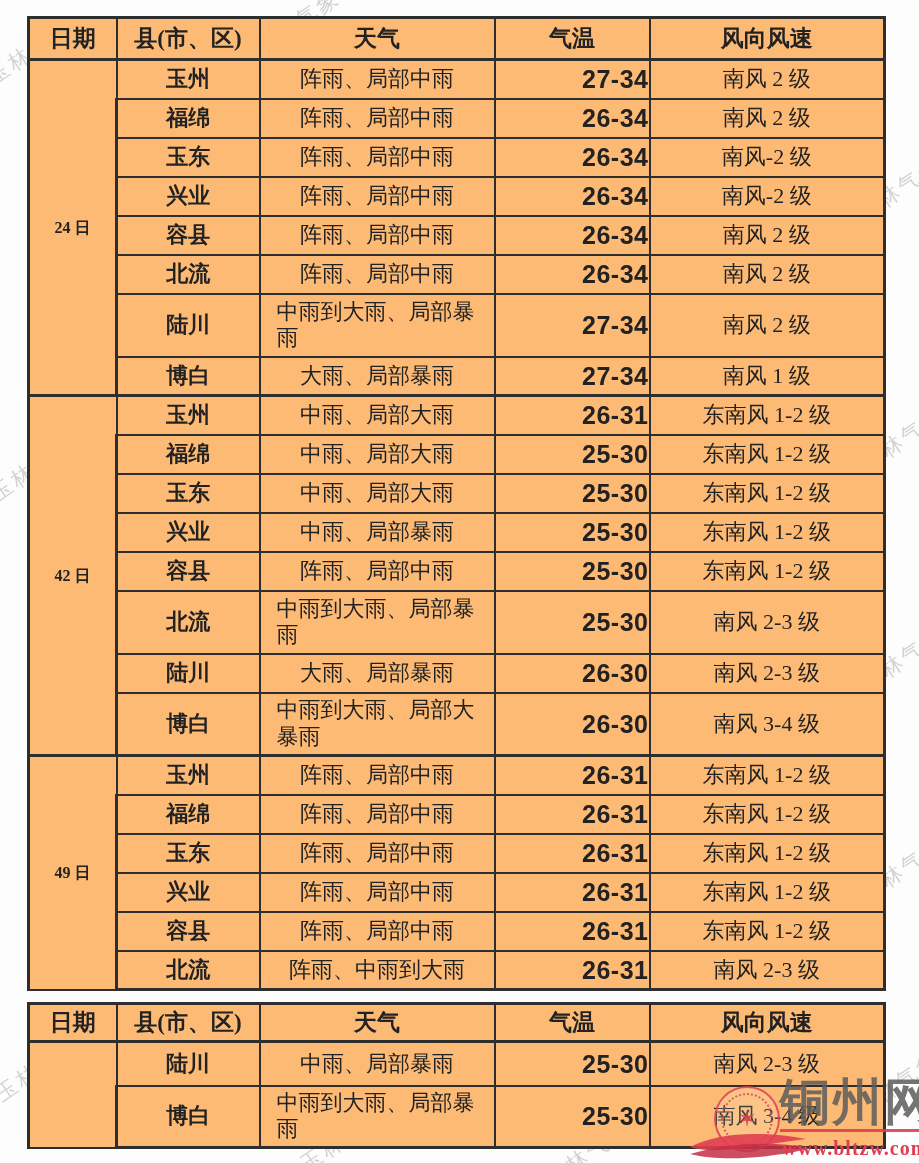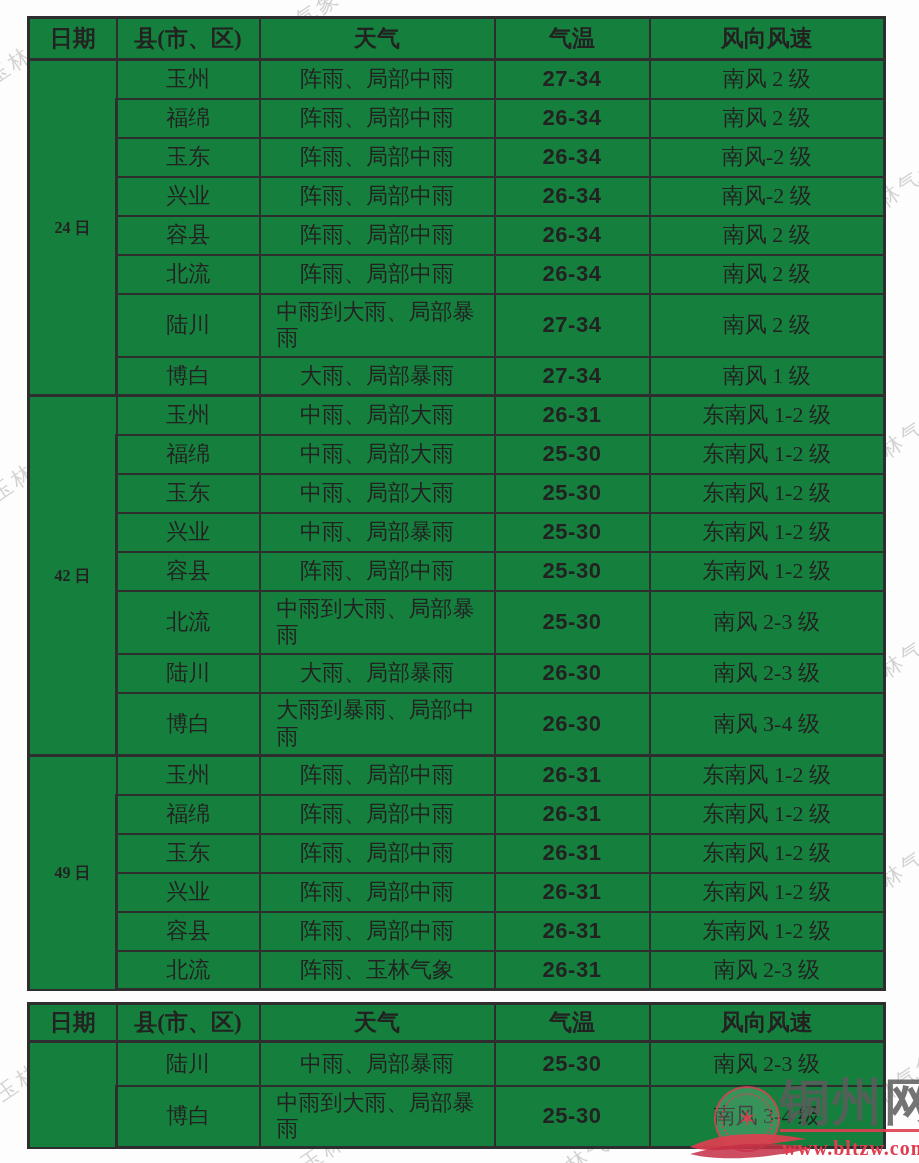--- a/index.html
+++ b/index.html
@@ -27,21 +27,21 @@
     font-family: "Liberation Serif", "DejaVu Serif", serif;
   }
 
   
   table.forecast {
     position: absolute;
     left: 27px;
     width: 856px;
     border-collapse: collapse;
     table-layout: fixed;
-    background: #15803d;
+    background: #fdba74;
     z-index: 2;
   }
   #table1 { top: 16px; }
   #table2 { top: 1002px; }
 
   .forecast th, .forecast td {
     border: 2px solid #2e2e2e;
     text-align: center;
     vertical-align: middle;
     color: #222;
@@ -59,26 +59,27 @@
   .forecast td { font-size: 22px; height: 39px; line-height: 1.2; }
   #table2 td { height: 44px; }
   tr.tall td { height: 63px; }
   #table2 tr.tall td { height: 62px; }
   tr.group-start td { border-top-width: 3px; }
   .forecast tr:last-child td { border-bottom-width: 3px; }
   .forecast th:first-child, .forecast td:first-child { border-left-width: 3px; }
   .forecast th:last-child, .forecast td:last-child { border-right-width: 3px; }
 
   td.date-cell { font-weight: bold; font-size: 16px; }
-  td.county-cell { font-weight: normal; }
+  td.county-cell { font-weight: bold; }
   td.temp-cell {
     font-family: "Liberation Sans", "DejaVu Sans", sans-serif;
     font-weight: bold;
-    font-size: 22px;
+    font-size: 25px;
     letter-spacing: 0.5px;
+    text-align: right;
   }
   tr.tall td.weather-cell { text-align: left; padding: 2px 12px 2px 16px; margin-left: 20px; }
 
   
   .site-logo {
     position: absolute;
     left: 688px;
     top: 1074px;
     width: 231px;
     height: 89px;
@@ -273,21 +274,21 @@
           <td class="wind-cell">南风 2-3 级</td>
         </tr>
         <tr>
           <td class="county-cell">陆川</td>
           <td class="weather-cell">大雨、局部暴雨</td>
           <td class="temp-cell">26-30</td>
           <td class="wind-cell">南风 2-3 级</td>
         </tr>
         <tr class="tall">
           <td class="county-cell">博白</td>
-          <td class="weather-cell">大雨到暴雨、局部中雨</td>
+          <td class="weather-cell">中雨到大雨、局部大暴雨</td>
           <td class="temp-cell">26-30</td>
           <td class="wind-cell">南风 3-4 级</td>
         </tr>
         <tr class="group-start">
           <td rowspan="6" class="date-cell">49 日</td>
           <td class="county-cell">玉州</td>
           <td class="weather-cell">阵雨、局部中雨</td>
           <td class="temp-cell">26-31</td>
           <td class="wind-cell">东南风 1-2 级</td>
         </tr>
@@ -310,21 +311,21 @@
           <td class="wind-cell">东南风 1-2 级</td>
         </tr>
         <tr>
           <td class="county-cell">容县</td>
           <td class="weather-cell">阵雨、局部中雨</td>
           <td class="temp-cell">26-31</td>
           <td class="wind-cell">东南风 1-2 级</td>
         </tr>
         <tr>
           <td class="county-cell">北流</td>
-          <td class="weather-cell">阵雨、玉林气象</td>
+          <td class="weather-cell">阵雨、中雨到大雨</td>
           <td class="temp-cell">26-31</td>
           <td class="wind-cell">南风 2-3 级</td>
         </tr>
       </tbody>
   </table>
 
   <table class="forecast" id="table2">
     <colgroup>
       <col style="width:88px">
         <col style="width:143px">

